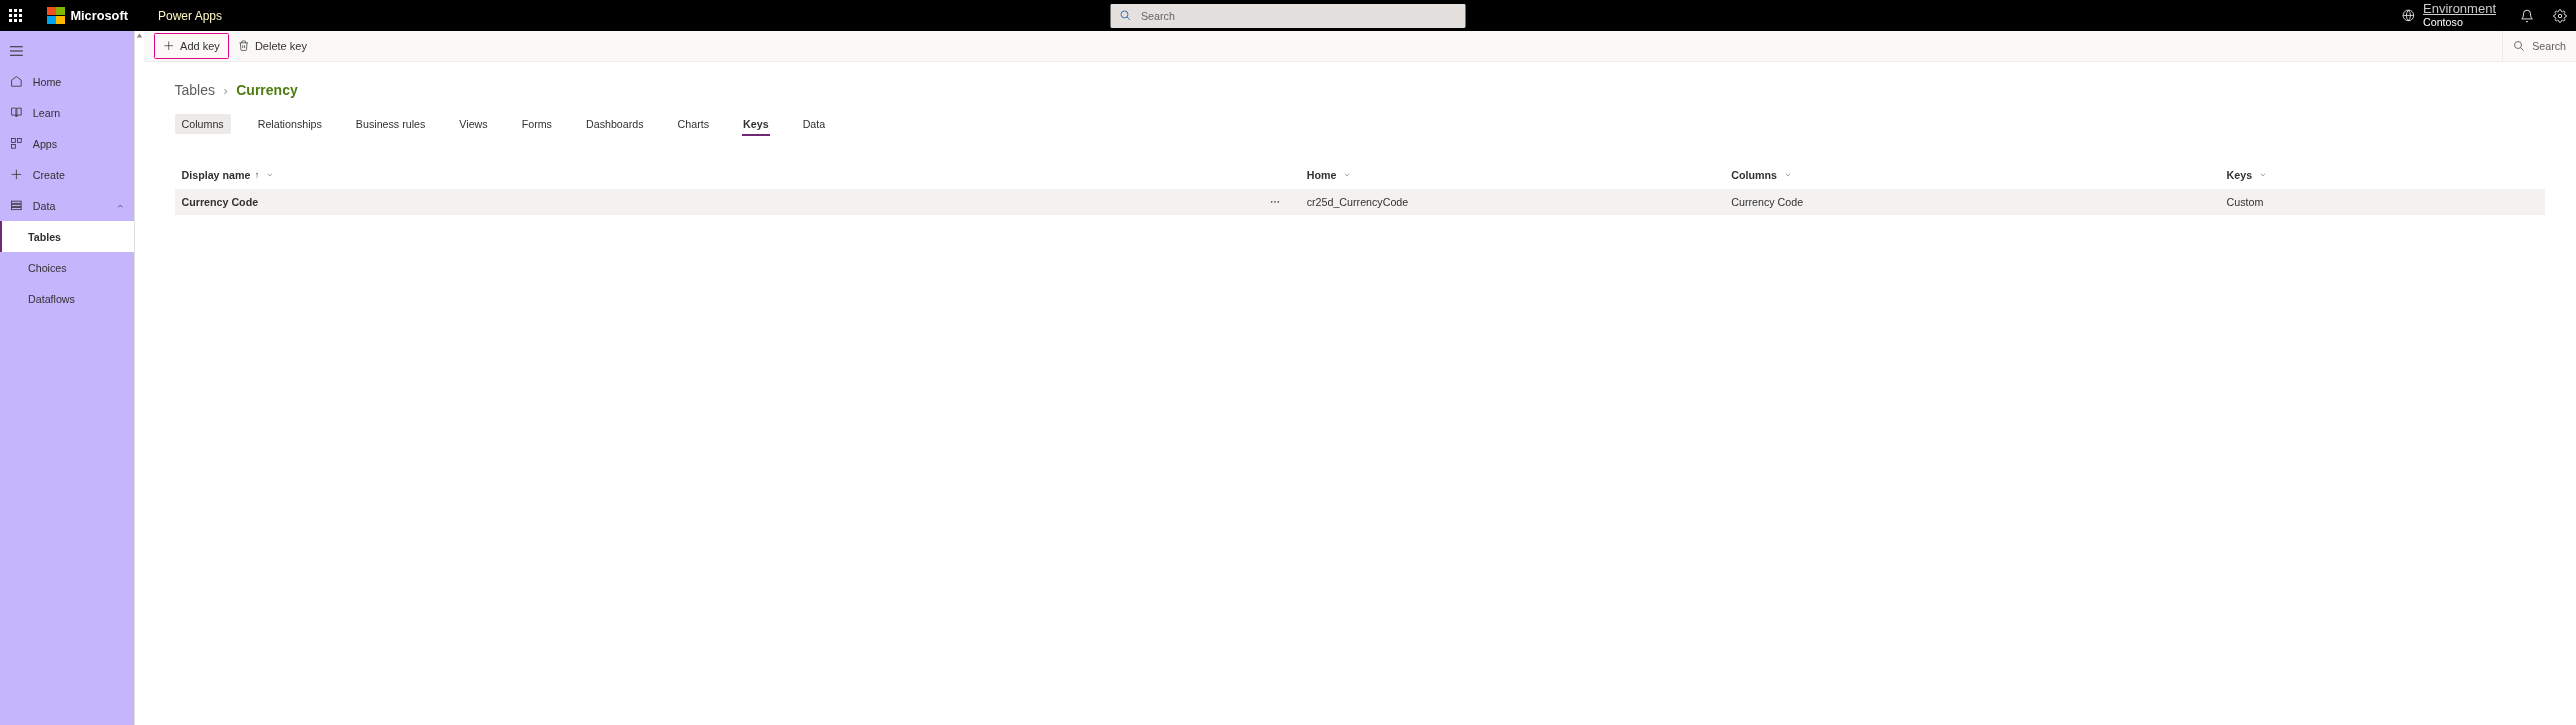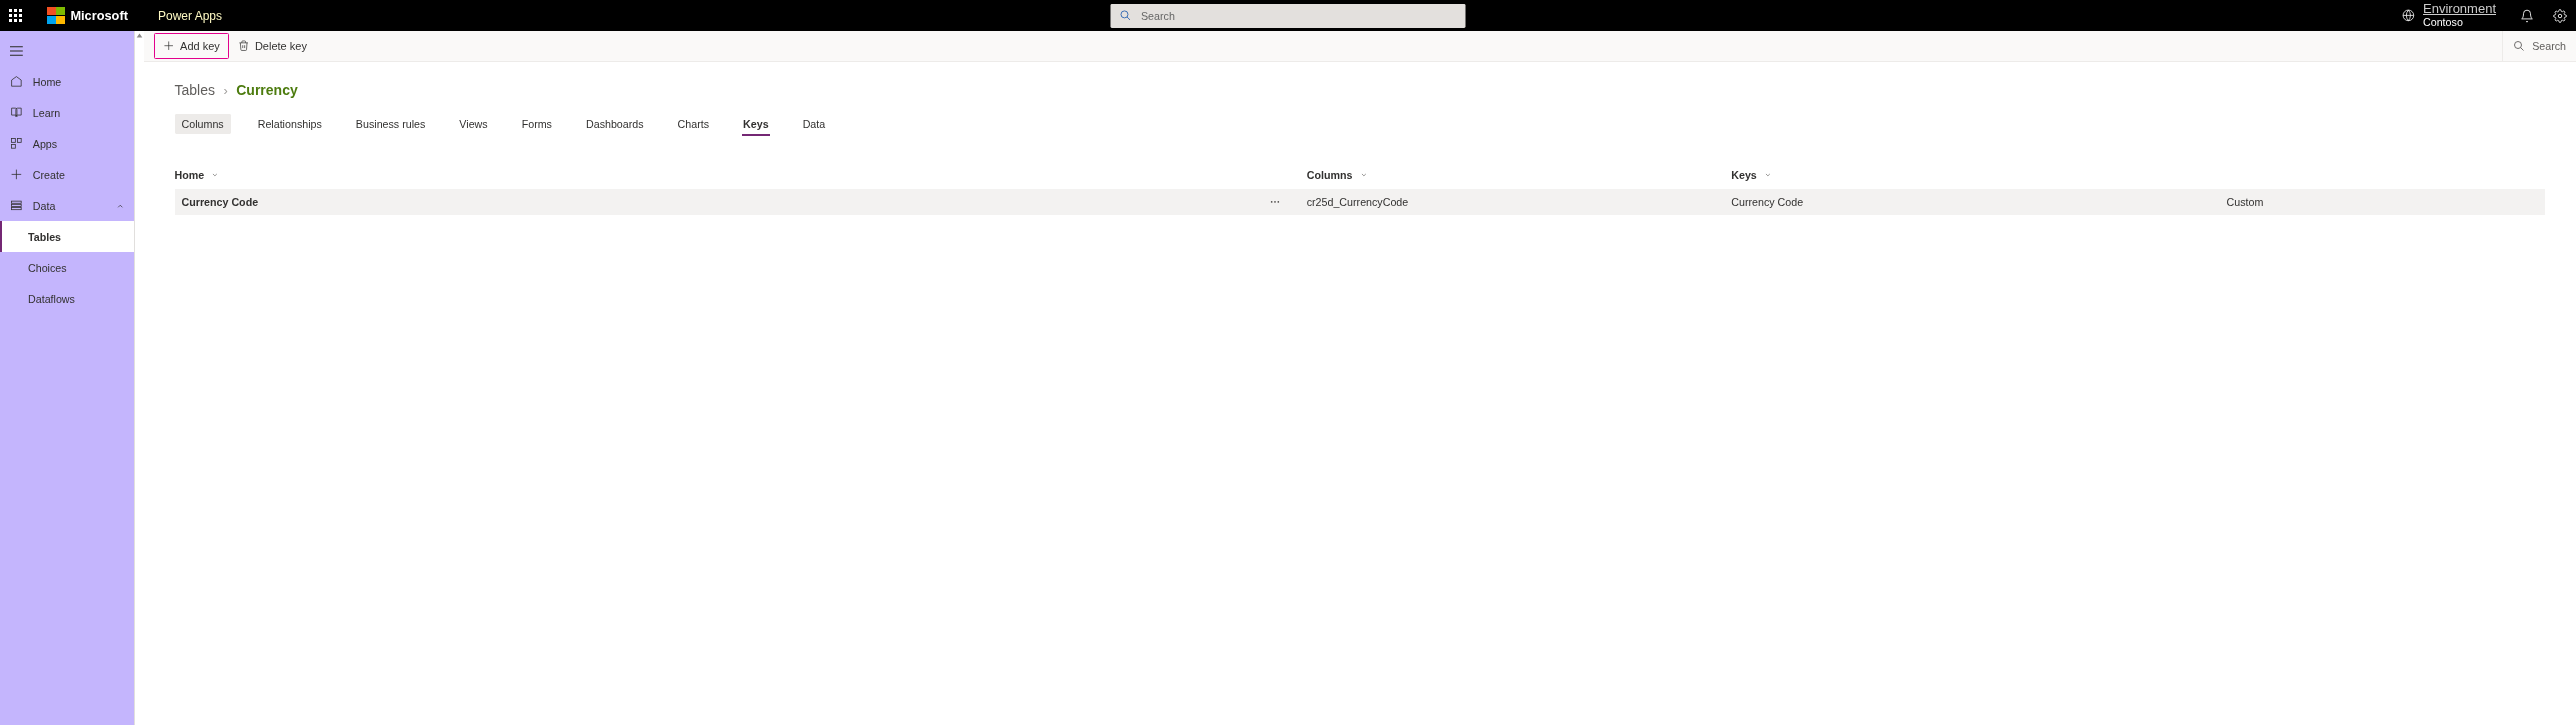--- a/index.html
+++ b/index.html
@@ -534,20 +534,27 @@
       <div class="tab">Views</div>
       <div class="tab">Forms</div>
       <div class="tab">Dashboards</div>
       <div class="tab">Charts</div>
       <div class="tab active">Keys</div>
       <div class="tab">Data</div>
     </div>
 
     <div class="table-wrap">
       <div class="table-header">
+        <div class="th first">
+          <span>Display name</span>
+          <span class="sort-arrow">↑</span>
+          <svg class="th-chev" width="7.8" height="7.8" viewBox="0 0 24 24" fill="none" stroke="#605e5c" stroke-width="2">
+              <polyline points="6 9 12 15 18 9"></polyline>
+            </svg>
+        </div>
         <div class="th">
           <span>Home</span>
           <svg class="th-chev" width="7.8" height="7.8" viewBox="0 0 24 24" fill="none" stroke="#605e5c" stroke-width="2">
               <polyline points="6 9 12 15 18 9"></polyline>
             </svg>
         </div>
         <div class="th">
           <span>Columns</span>
           <svg class="th-chev" width="7.8" height="7.8" viewBox="0 0 24 24" fill="none" stroke="#605e5c" stroke-width="2">
               <polyline points="6 9 12 15 18 9"></polyline>

